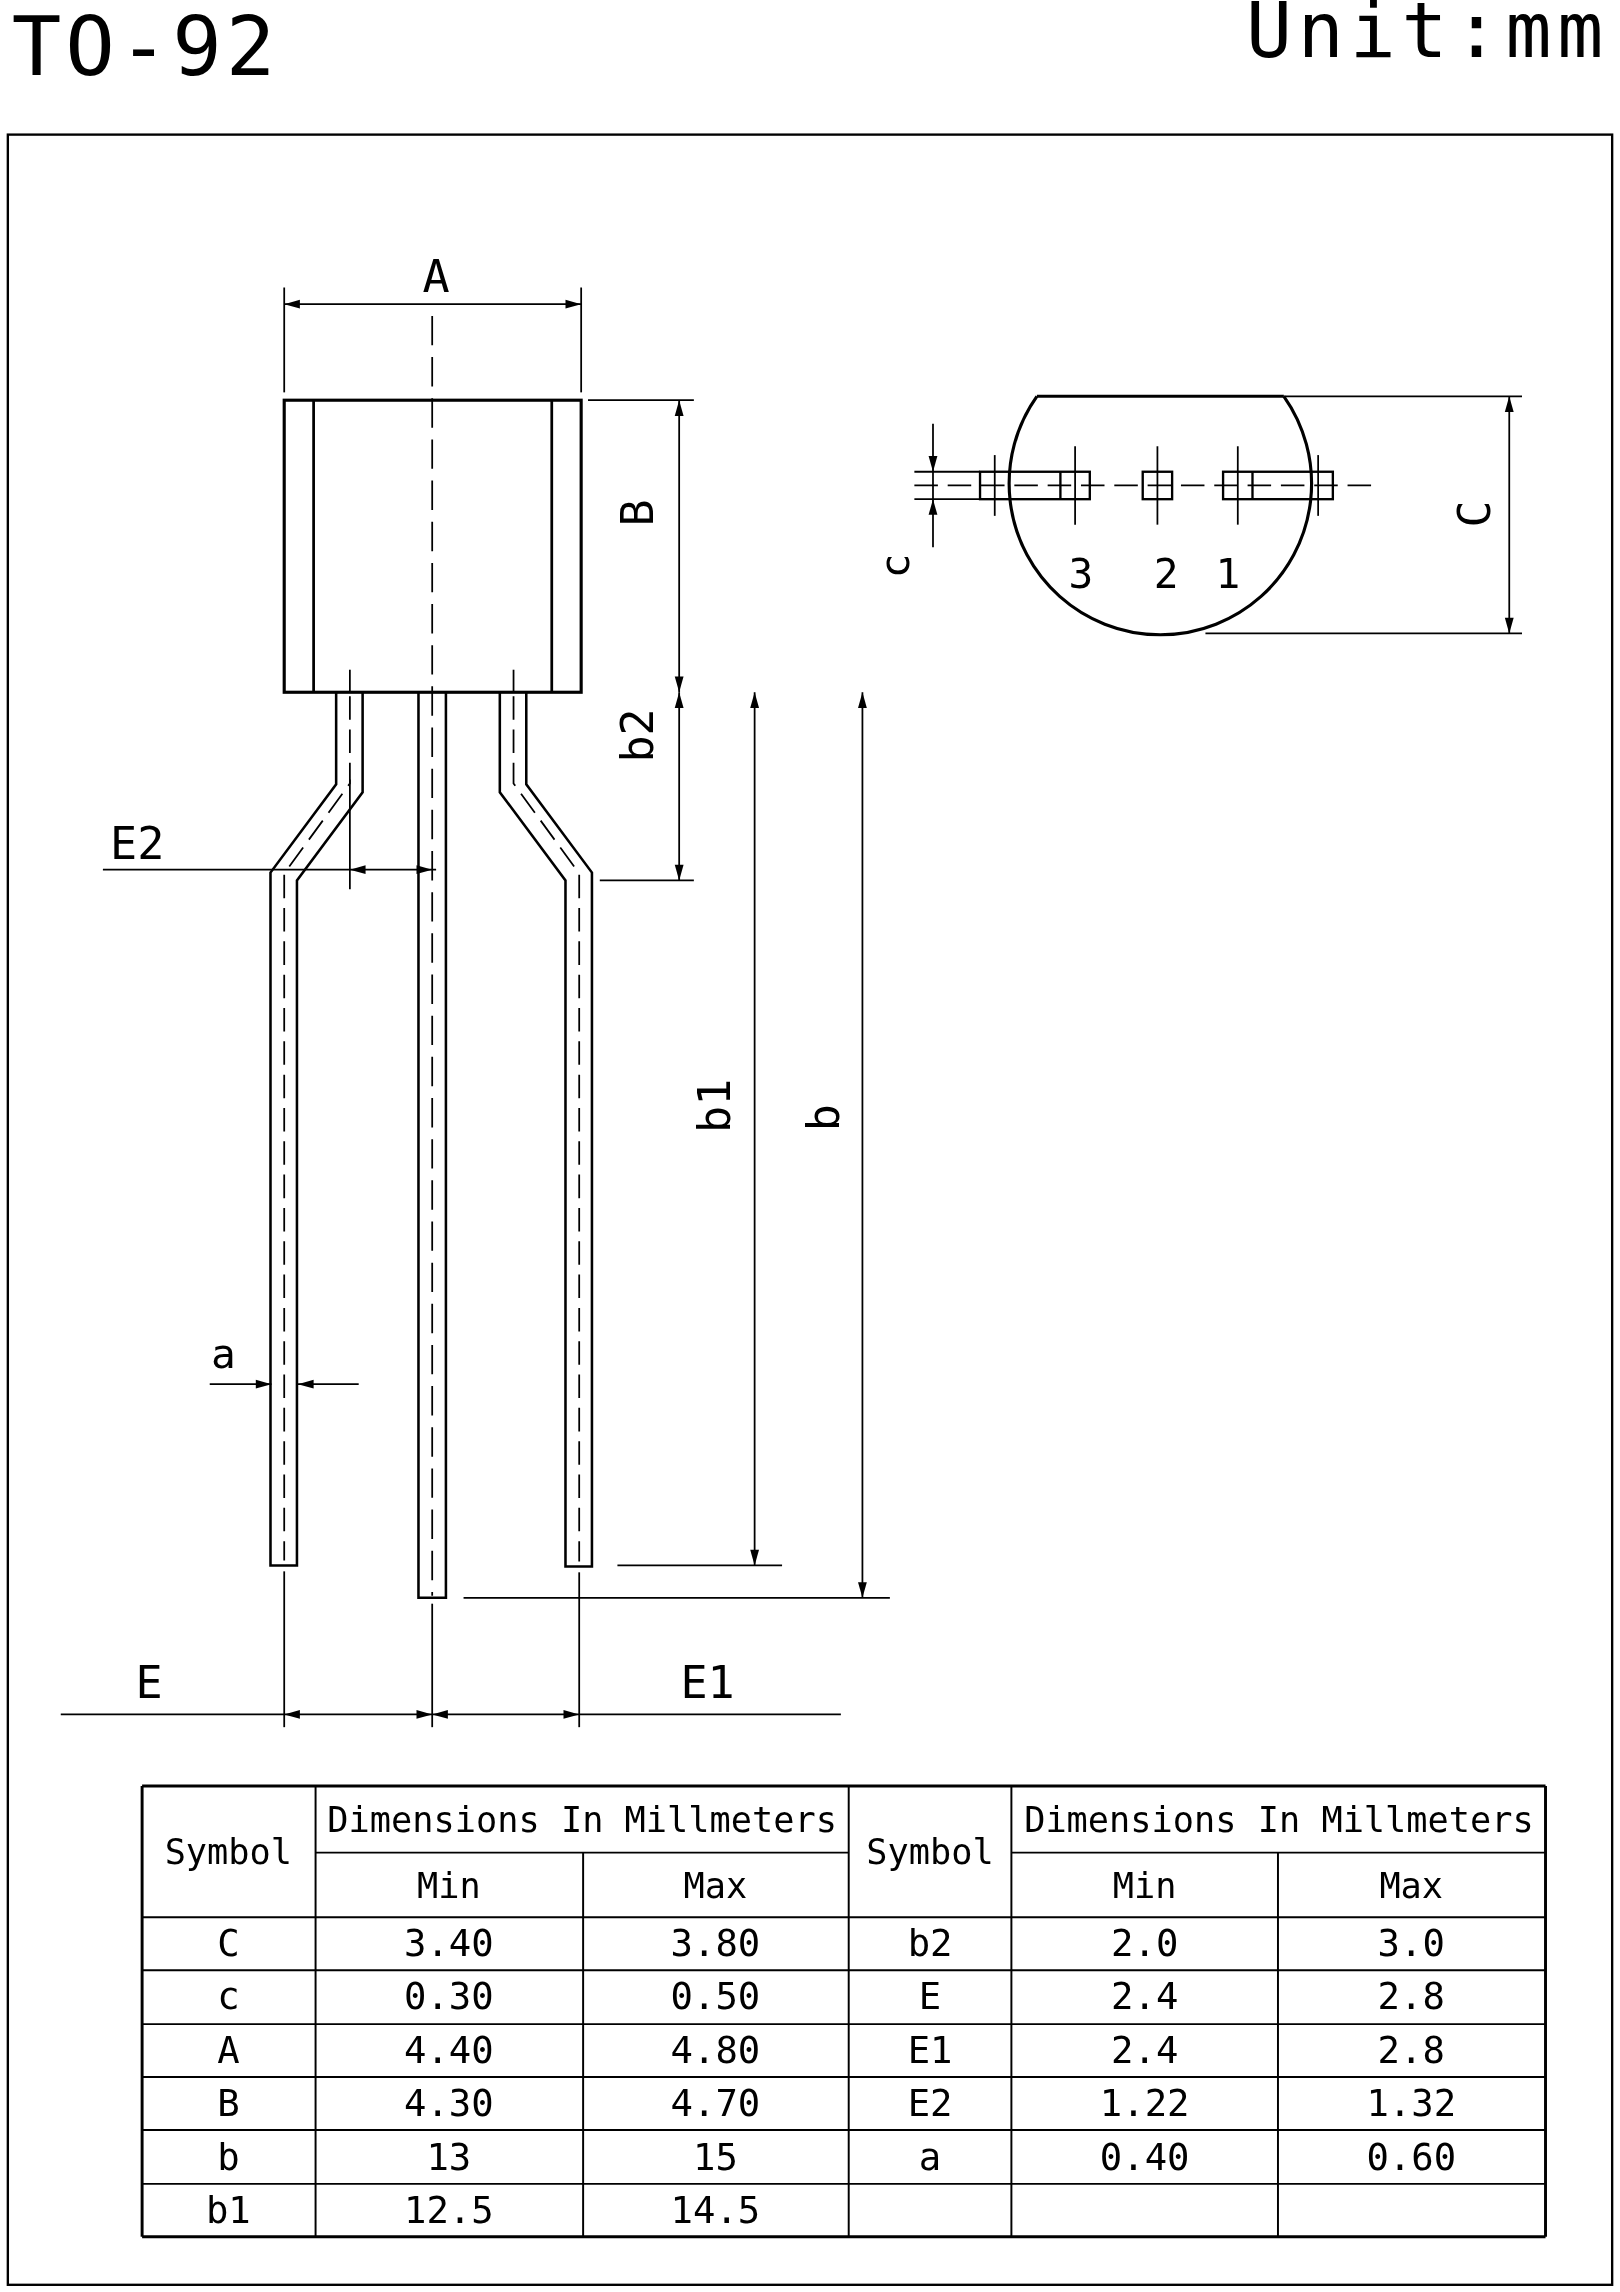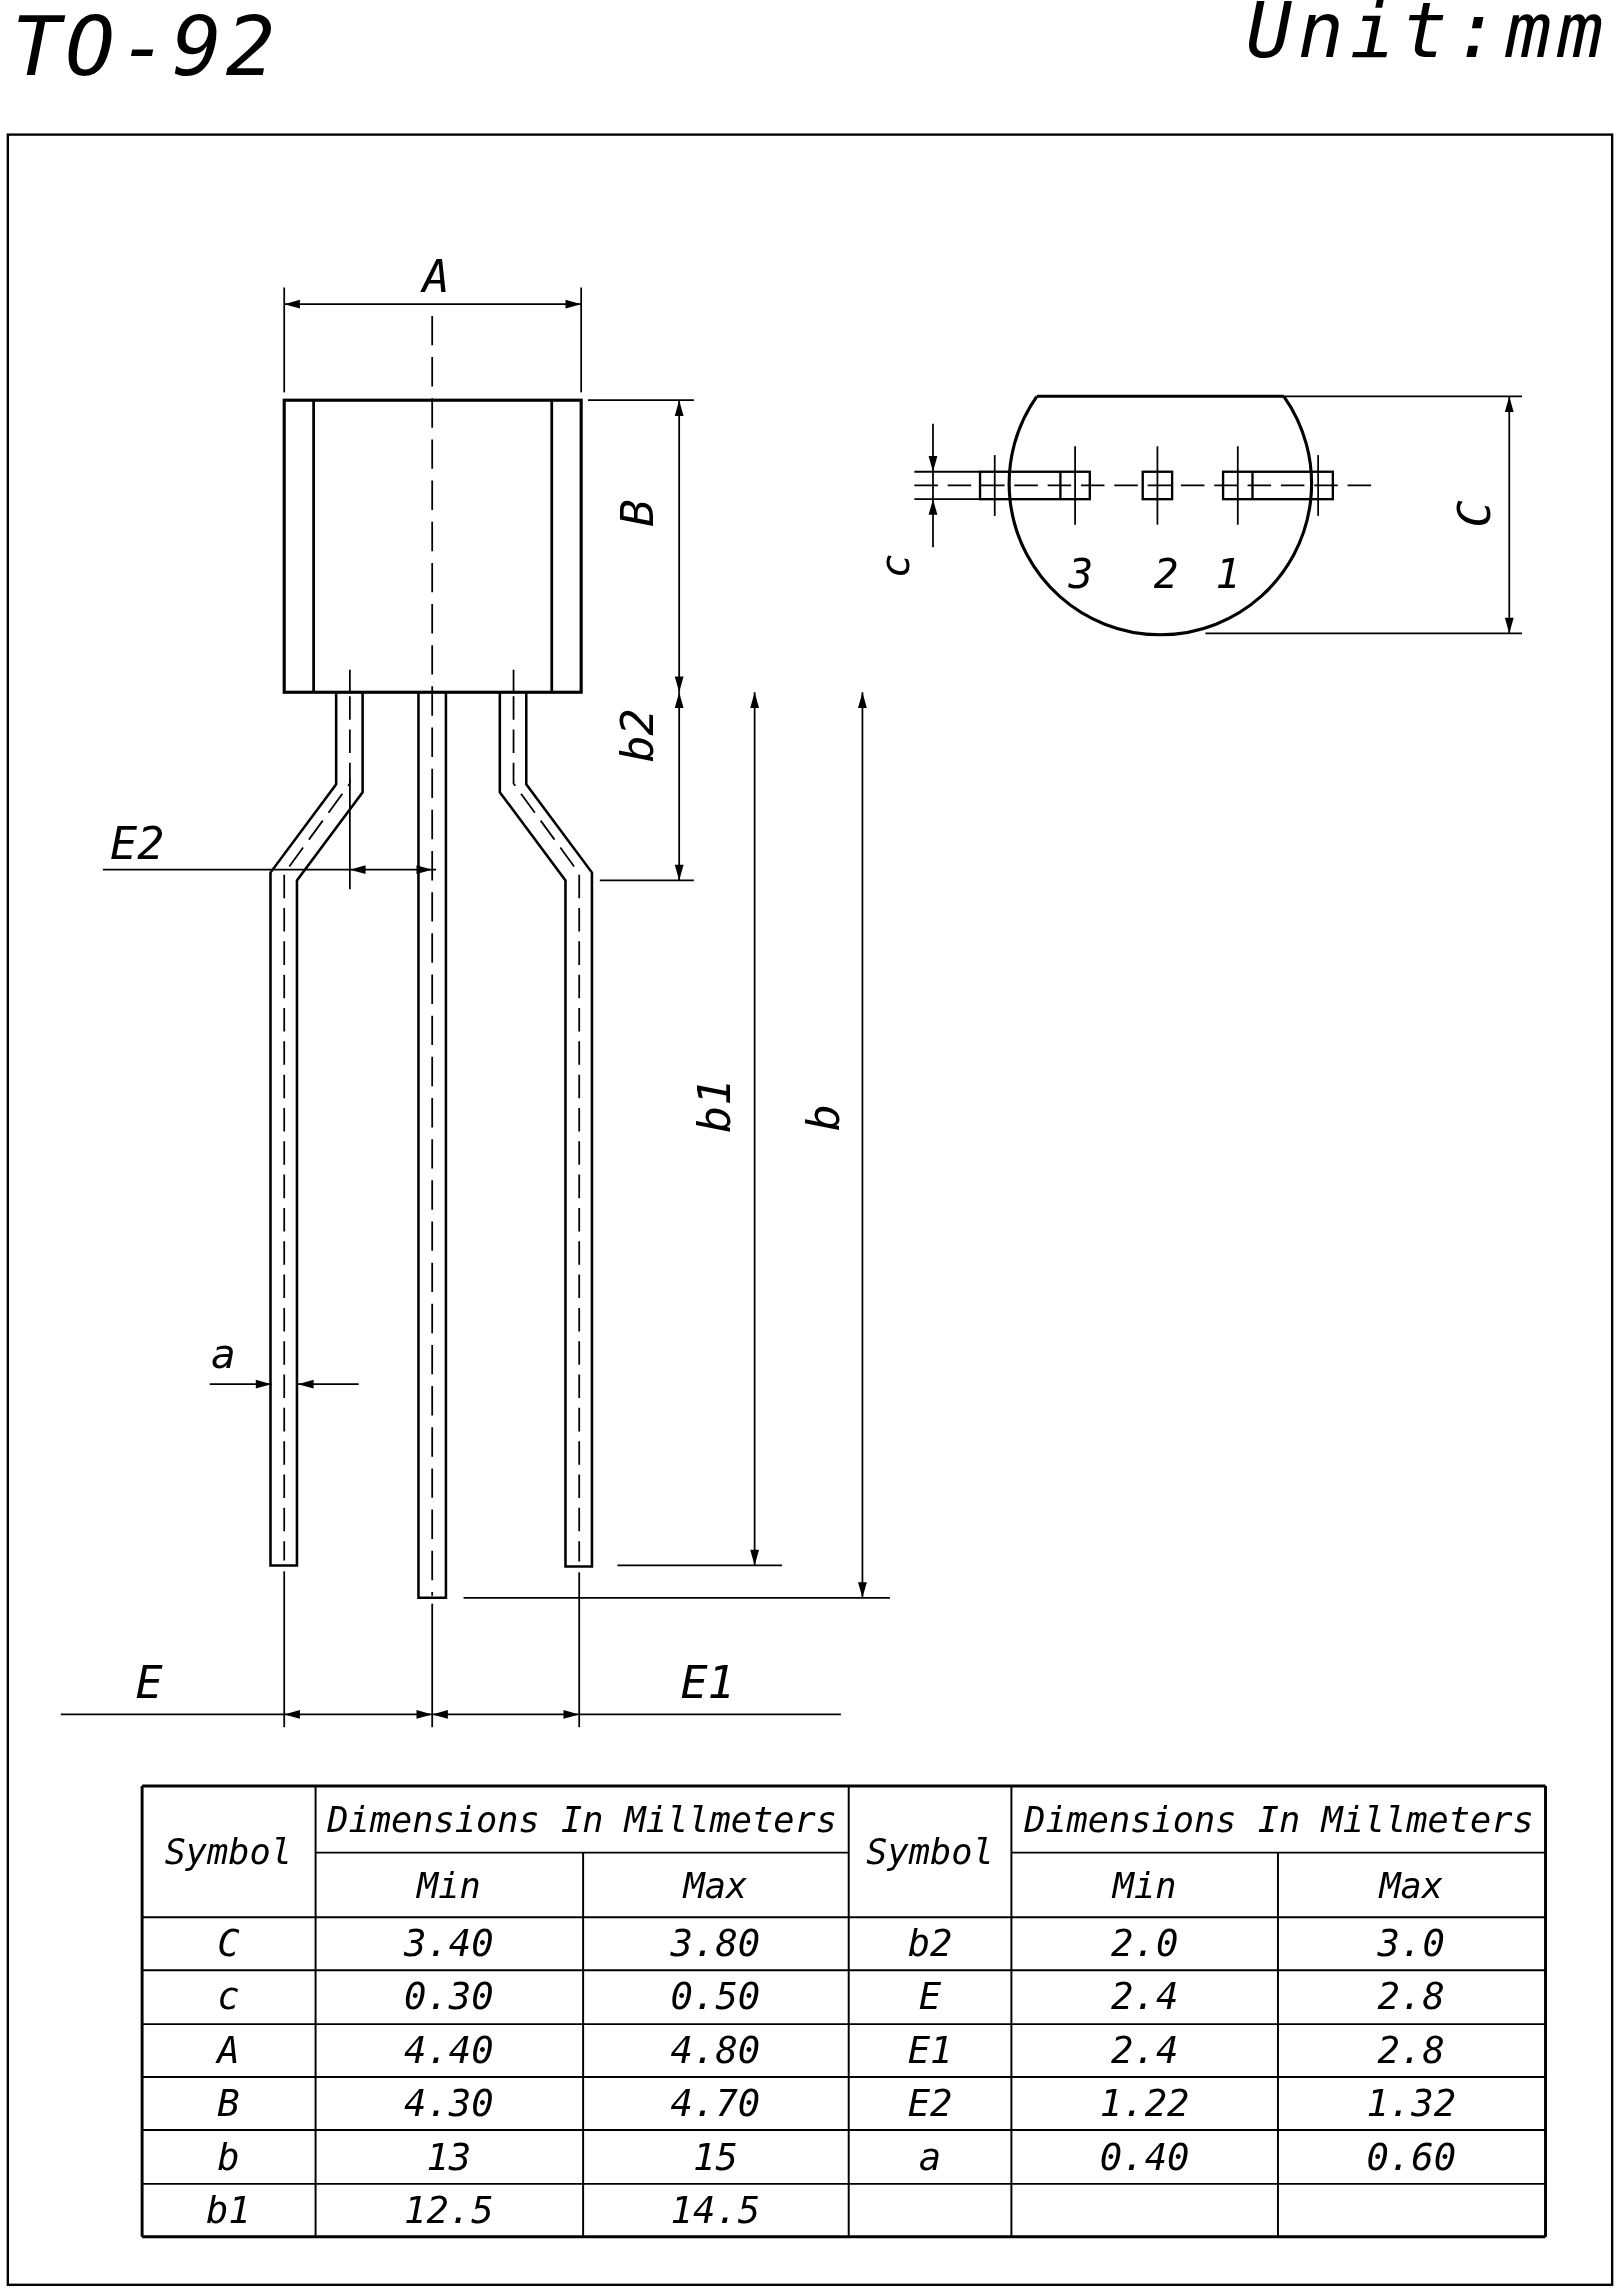--- a/index.html
+++ b/index.html
@@ -1,17 +1,17 @@
 <!DOCTYPE html>
 <html><head>
 <meta charset="utf-8">
 <style>
   html,body{margin:0;padding:0;background:#ffffff;}
   #page{position:relative;width:1620px;height:2293px;background:#ffffff;overflow:hidden;
-        font-family:"DejaVu Sans Mono", monospace;font-style:italic;}
+        font-family:"DejaVu Sans Mono", monospace;}
   svg text{fill:#000;font-family:"DejaVu Sans Mono", monospace;}
   .thin{stroke:#000;stroke-width:1.8;fill:none;}
   .med{stroke:#000;stroke-width:2.4;fill:none;}
   .outline{stroke:#000;stroke-width:3.2;fill:none;}
   .inner{stroke:#000;stroke-width:2.8;fill:none;}
   .pin{stroke:#000;stroke-width:2.6;fill:none;}
   .dash{stroke:#000;stroke-width:1.8;fill:none;stroke-dasharray:30 12;}
   .dash2{stroke:#000;stroke-width:1.8;fill:none;stroke-dasharray:24 10;}
   .arrow{fill:#000;stroke:none;}
   .tline{stroke:#000;stroke-width:2;fill:none;}

